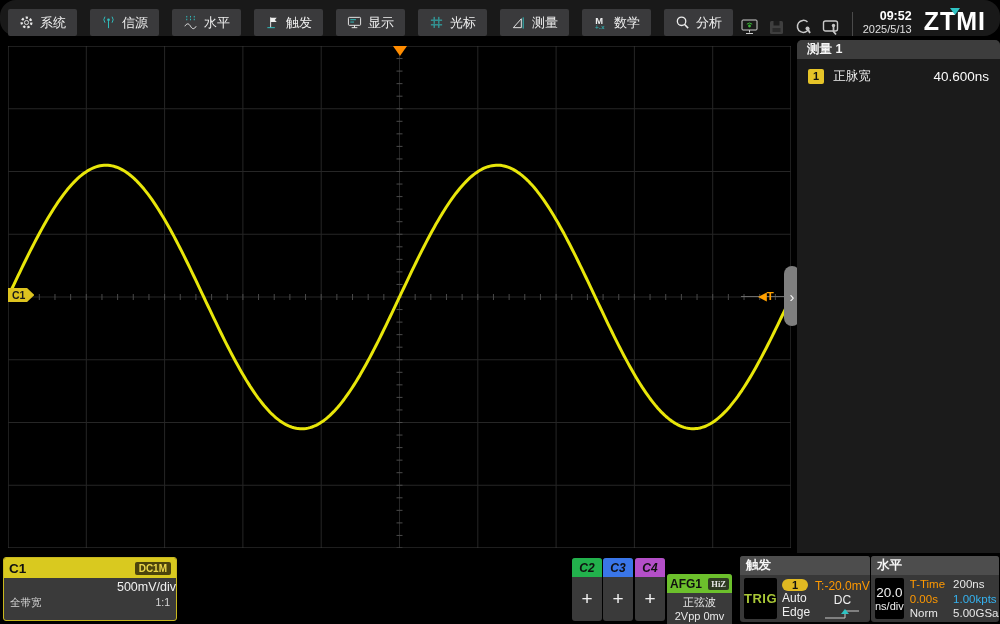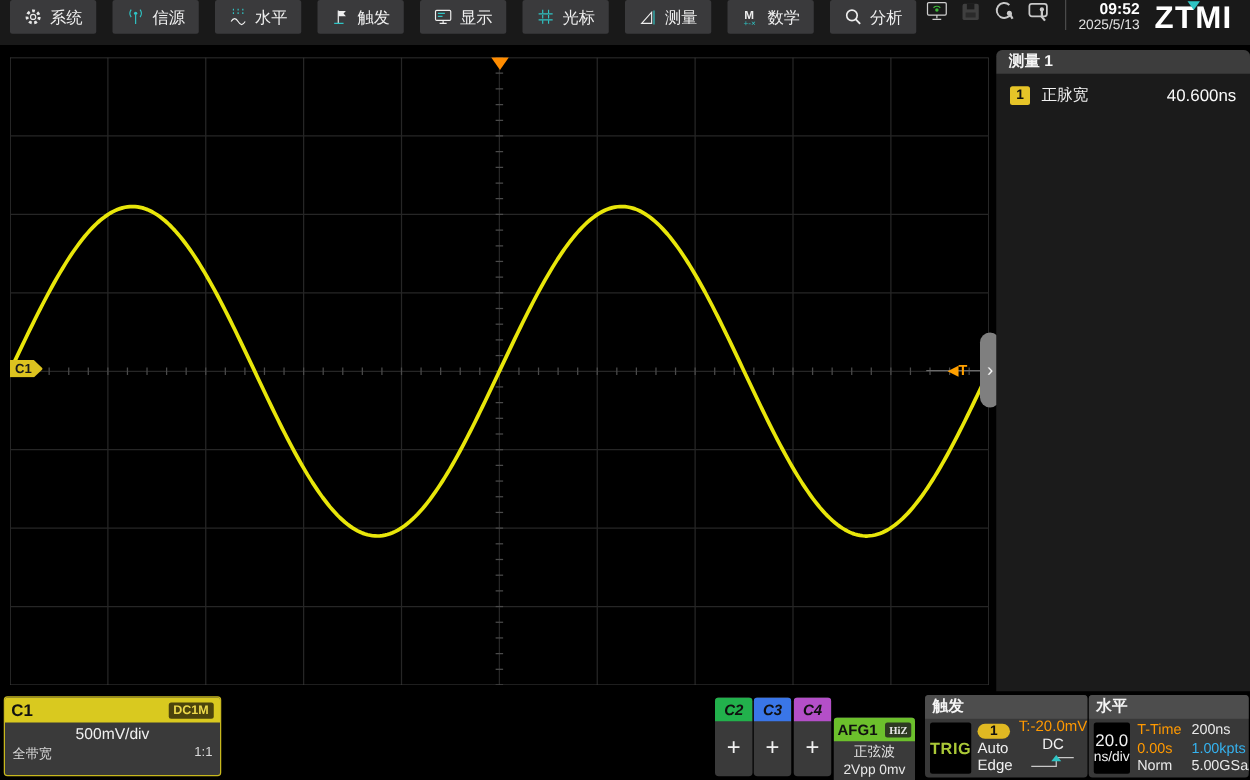--- a/index.html
+++ b/index.html
@@ -2,21 +2,21 @@
 <html><head>
 <meta charset="utf-8">
 <style>
   * { margin:0; padding:0; box-sizing:border-box; }
   html,body { background:#000; }
   body { font-family:"Liberation Sans","DejaVu Sans",sans-serif; color:#e8e8e8; }
   .app { position:relative; width:1000px; height:624px; background:#000; overflow:hidden; }
 
   
   .topbar { position:absolute; left:0; top:0; width:1000px; height:36px;
-            background:#191919; display:flex; align-items:flex-start; padding:0 8px; }
+            background:#191919; display:flex; align-items:flex-end; padding:0 8px;border-radius:16px; }
   .menu { display:flex; gap:13px; }
   .mbtn { display:flex; align-items:center; gap:6px; height:27px; padding:0 11px;
           background:#3a3a3c; border:none; border-radius:2px; color:#f0f0f0;
           font-size:13px; font-family:inherit; cursor:pointer; }
   .micon { display:flex; align-items:center; }
   .status { display:flex; gap:9px; margin-left:auto; align-items:center; }
   .sico { display:flex; align-items:center; }
   .tdiv { width:1px; height:24px; background:#4a4a4a; margin:0 10px; }
   .clock { text-align:right; line-height:1.15; }
   .clock .t { font-size:12.5px; font-weight:bold; color:#fff; }
@@ -55,21 +55,21 @@
 
   
   .c1box { position:absolute; left:3px; top:557px; width:174px; height:64px;
            background:#3a3a3a; border:1px solid #c8b81e; border-radius:3px;
            overflow:hidden; cursor:pointer; }
   .c1head { background:#d9c91f; height:20px; display:flex; align-items:center; padding:0 5px; }
   .c1name { font-size:13.5px; font-weight:bold; color:#111; }
   .c1coup { margin-left:auto; background:#4c440c; color:#ecd84a; font-size:10px;
             font-weight:bold; padding:1px 4px; border-radius:2px; }
   .c1b1,.c1b2 { text-align:center; font-size:12.5px; color:#f0f0f0; line-height:1.25; }
-  .c1b1 { margin-top:2px; }
+  .c1b1 { margin-top:2px;text-align:right; }
   .c1b3 { display:flex; justify-content:space-between; padding:0 6px; font-size:10.5px; color:#d8d8d8; }
 
   .chx { position:absolute; top:558px; width:30px; height:63px; background:#3a3a3a;
          border-radius:3px; overflow:hidden; display:flex; flex-direction:column; cursor:pointer; }
   .chx-head { height:19px; display:flex; align-items:center; justify-content:center;
               font-size:12px; font-weight:bold; color:#101010;font-style:italic; }
   .chx-body { flex:1; display:flex; align-items:center; justify-content:center;
               font-size:19px; font-weight:300; color:#f0f0f0; }
 
   .afgbox { position:absolute; left:667px; top:558px; width:65px; height:63px;
@@ -88,21 +88,21 @@
   .horsec { left:871px; width:128px; }
   .trig-body { display:flex; padding:3px 4px; gap:5px; height:47px; }
   .trigbtn { width:46px; background:#000; border-radius:2px; display:flex; align-items:center;
              justify-content:center; color:#aac837; font-size:13px; font-weight:bold;
              letter-spacing:.5px; cursor:pointer; }
   .trig-c2 { width:36px; display:flex; flex-direction:column; justify-content:space-between;
              padding:1px 0; font-size:12px; color:#f0f0f0; }
   .tbadge { background:#e0b922; color:#111; font-size:11px; font-weight:bold; width:26px;
             height:13px; border-radius:6px; display:flex; align-items:center;
             justify-content:center; cursor:pointer; }
-  .trig-c3 { flex:1; display:flex; flex-direction:column; justify-content:flex-end;
+  .trig-c3 { flex:1; display:flex; flex-direction:column; justify-content:space-between;
              align-items:center; padding:1px 0; font-size:12px; color:#f0f0f0; }
   .torange { color:#ff9900; font-size:12px; }
 
   .hor-body { display:flex; padding:3px 4px; gap:6px; height:47px; }
   .horbox { width:44px; background:#000; border-radius:2px; display:flex; flex-direction:column;
             align-items:center; justify-content:center; color:#f0f0f0; cursor:pointer; }
   .horbox .v { font-size:13.5px; }
   .horbox .u { font-size:11px; }
   .horgrid { flex:1; display:grid; grid-template-columns:auto auto; column-gap:8px;
              align-content:space-between; font-size:11.5px; white-space:nowrap; }

